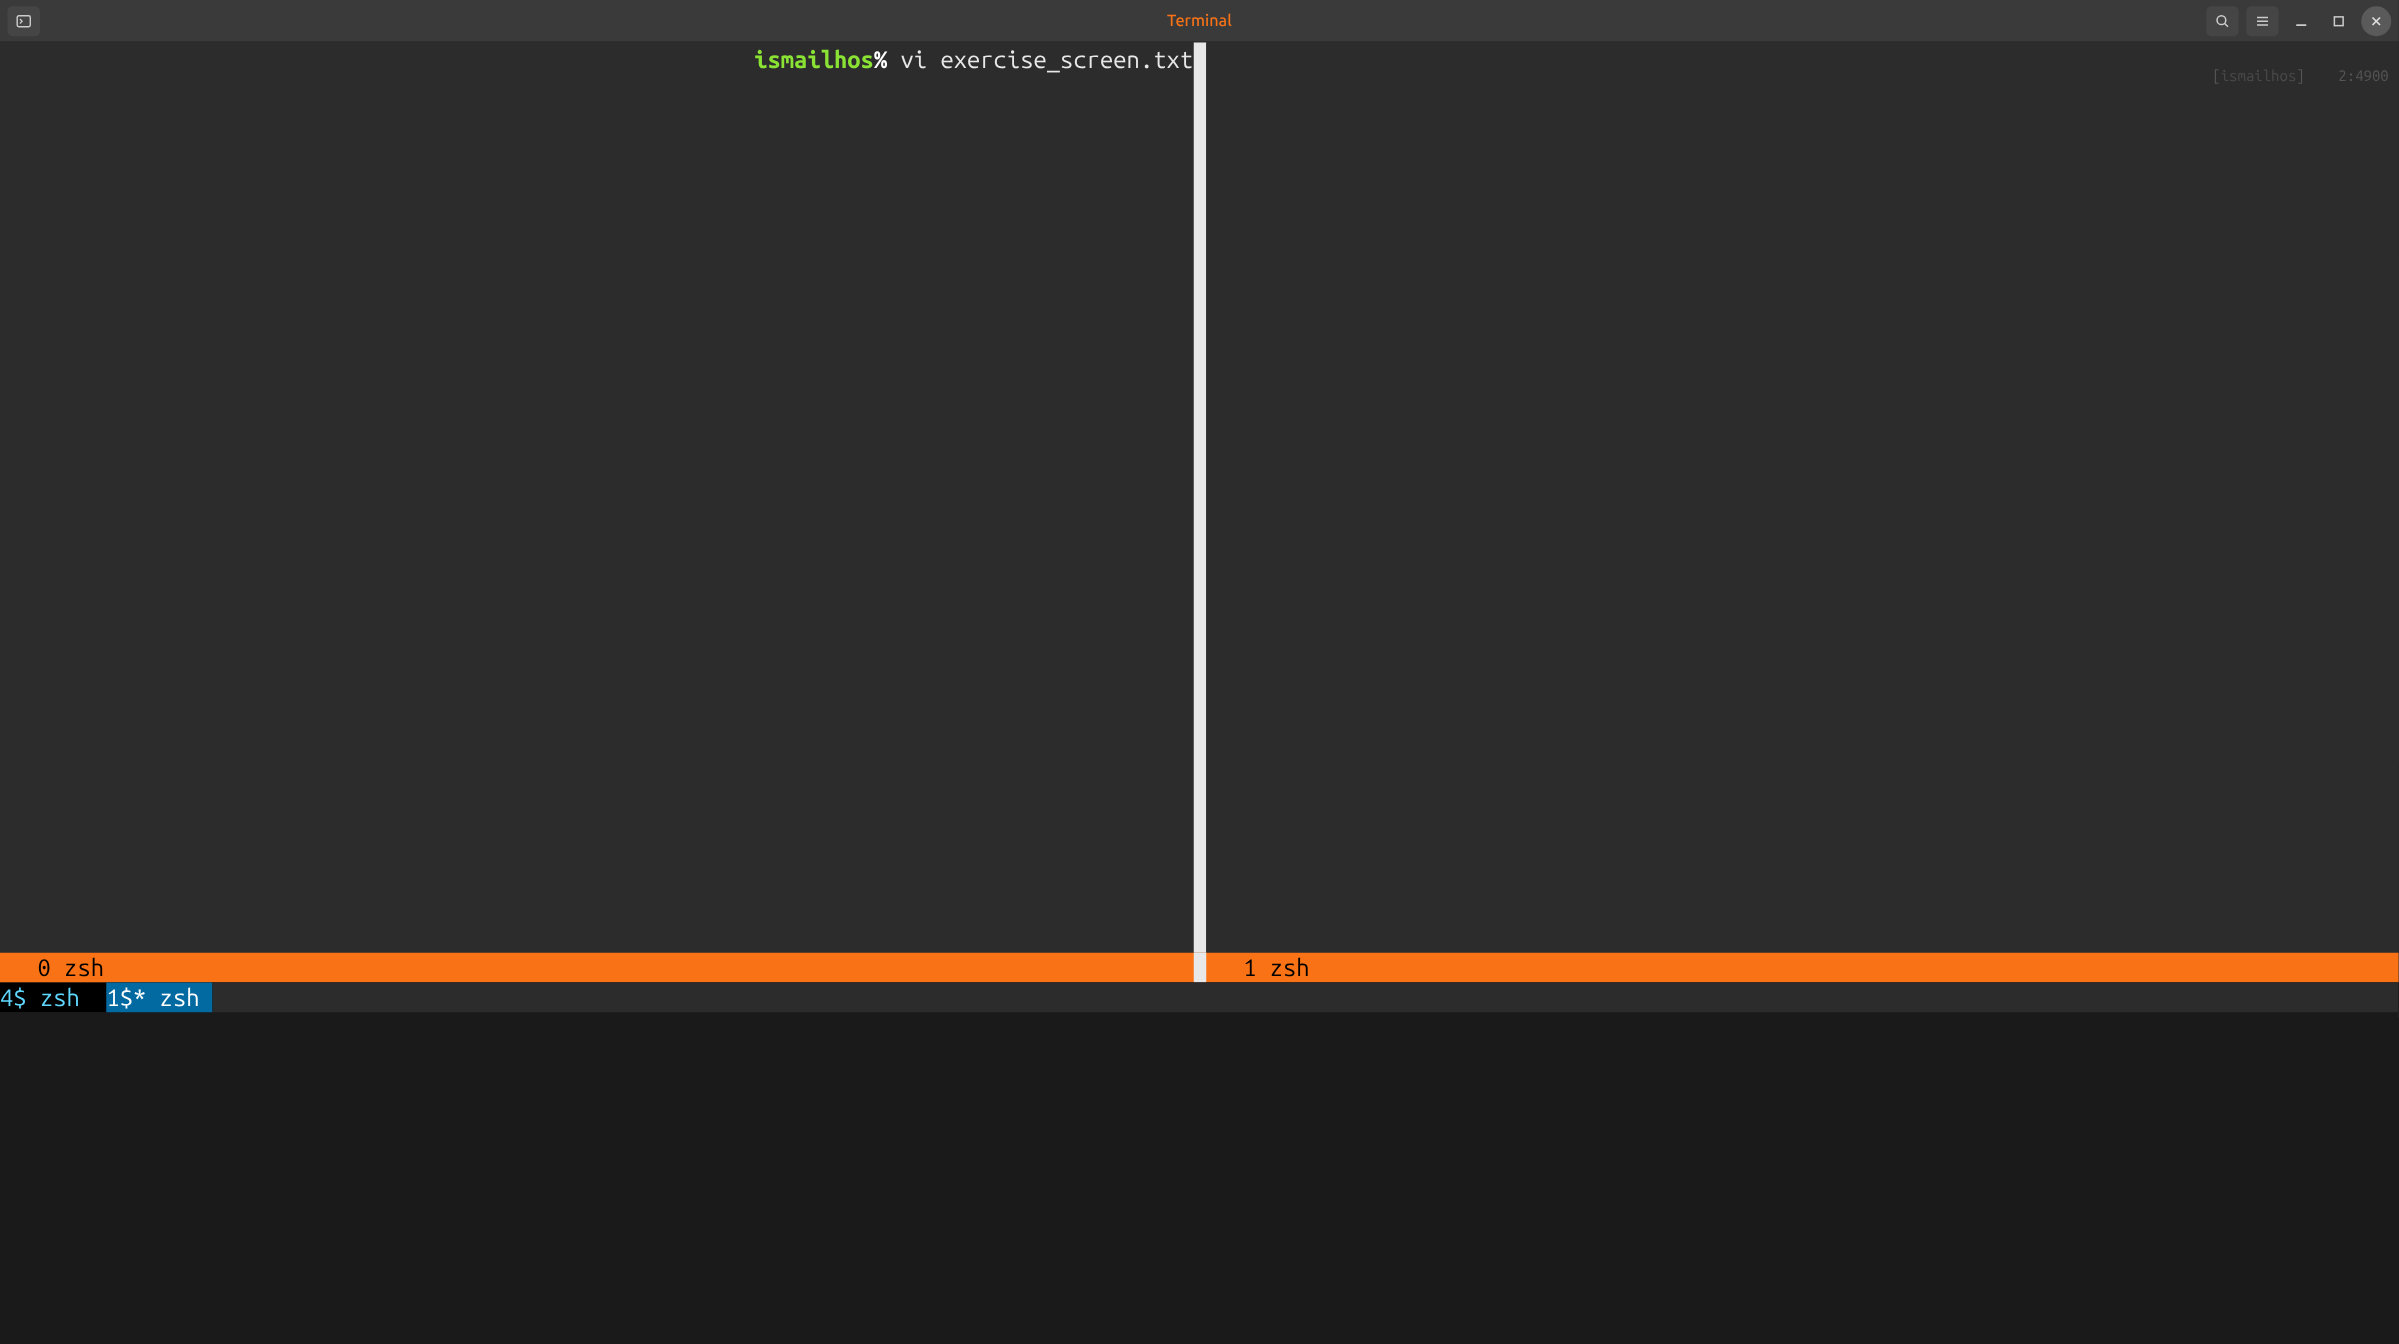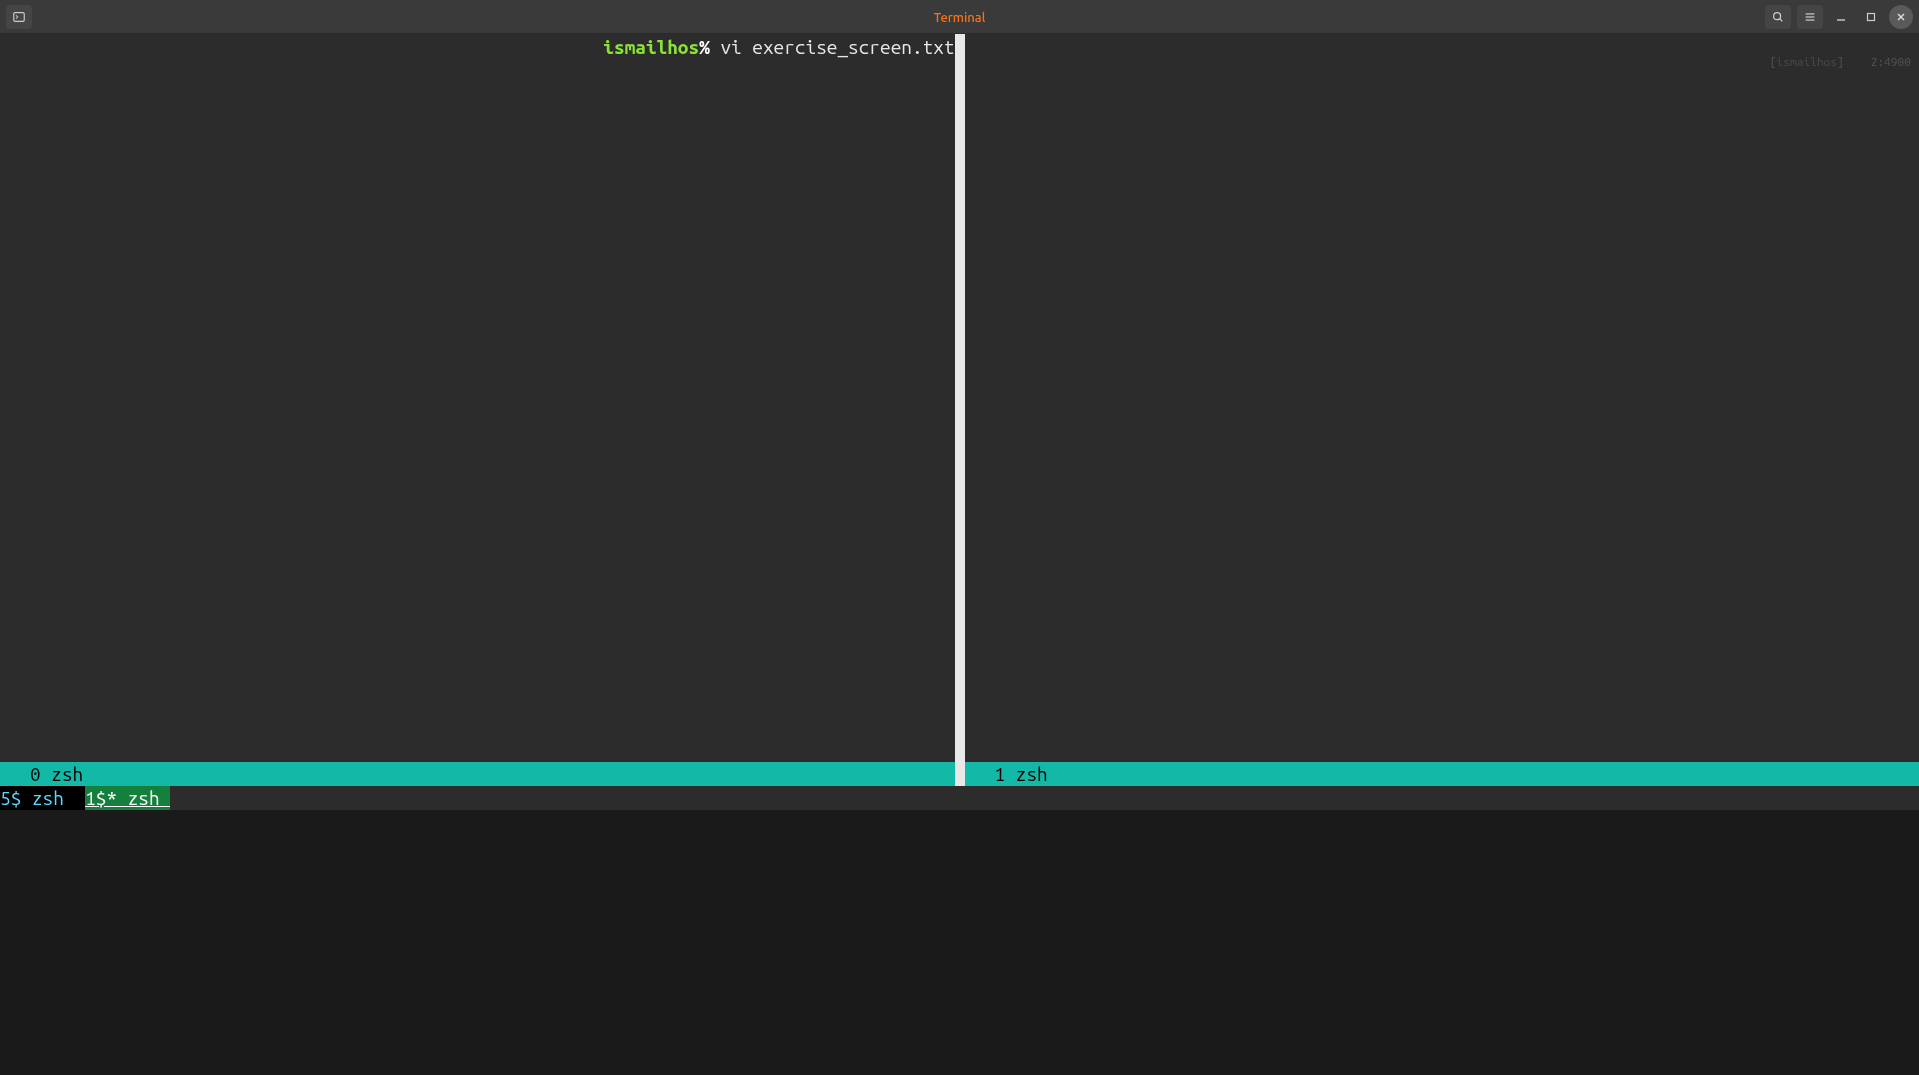--- a/index.html
+++ b/index.html
@@ -125,21 +125,21 @@
       top: 20px;
       color: #555;
       font-size: 12px;
       white-space: pre;
     }
     .pane-right-info .bracket-name {
       color: #4a4a4a;
     }
     .pane-status-bar {
       height: 24px;
-      background: #14b8a6;
+      background: #f97316;
       color: #000;
       display: flex;
       font-size: 19px;
       line-height: 24px;
     }
     .pane-status {
       flex: 1;
       padding-left: 30px;
       white-space: pre;
     }
@@ -153,23 +153,22 @@
       color: #5fd7ff;
       display: flex;
       font-size: 19px;
       line-height: 24px;
       white-space: pre;
     }
     .tmux-window {
       padding: 0 0;
     }
     .tmux-window.active {
-      background: #15803d;
+      background: #0369a1;
       color: #fff;
-      text-decoration: underline;
     }
     .tmux-window.inactive {
       color: #5fd7ff;
     }
     .bottom-empty {
       flex: 1;
       background: #2c2c2c;
     }
     .below-terminal {
       height: 265px;
@@ -230,16 +229,16 @@
     <div class="pane-divider"></div>
     <div class="pane">
       <div class="pane-right-info">[<span class="bracket-name">ismailhos</span>]    <span>2:4900</span></div>
     </div>
   </div>
   <div class="pane-status-bar">
     <div class="pane-status">0 zsh</div>
     <div class="pane-status-divider"></div>
     <div class="pane-status">1 zsh</div>
   </div>
-  <div class="tmux-bar"><span class="tmux-window inactive">5$ zsh  </span><span class="tmux-window active">1$* zsh </span><span class="bottom-empty"></span></div>
+  <div class="tmux-bar"><span class="tmux-window inactive">4$ zsh  </span><span class="tmux-window active">1$* zsh </span><span class="bottom-empty"></span></div>
 </div>
 
 <div class="below-terminal"></div>
 
 </body></html>

